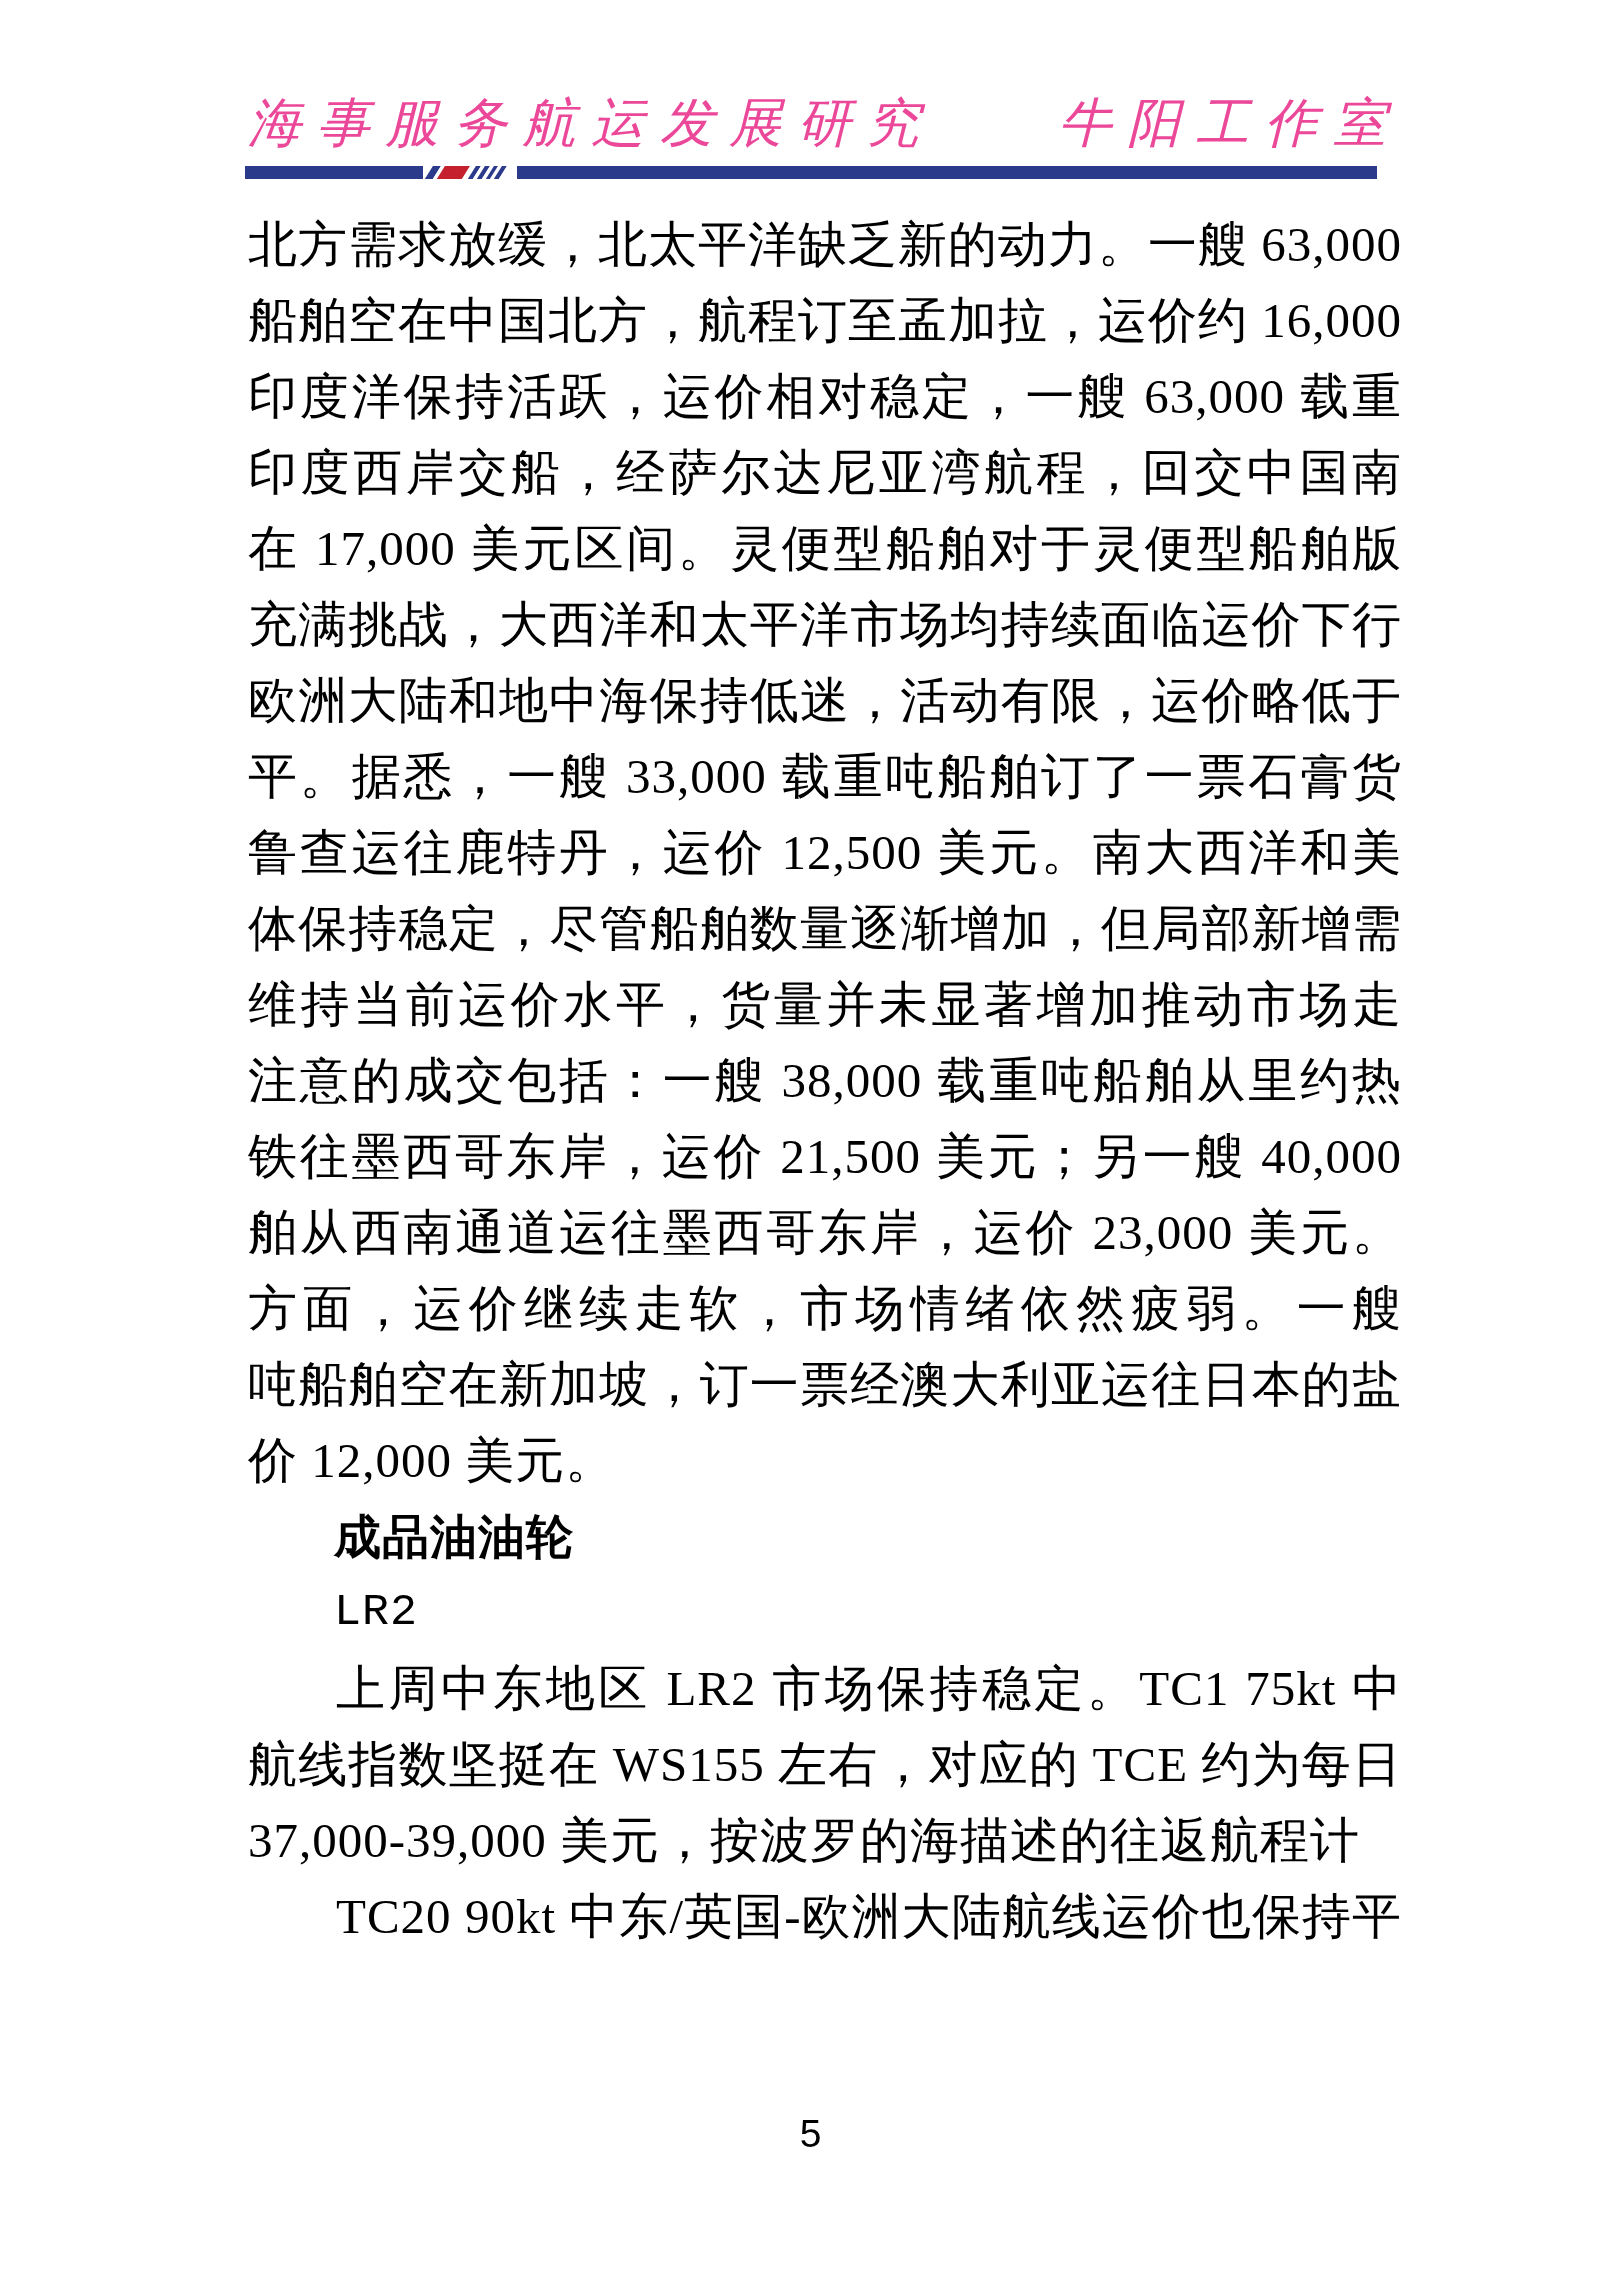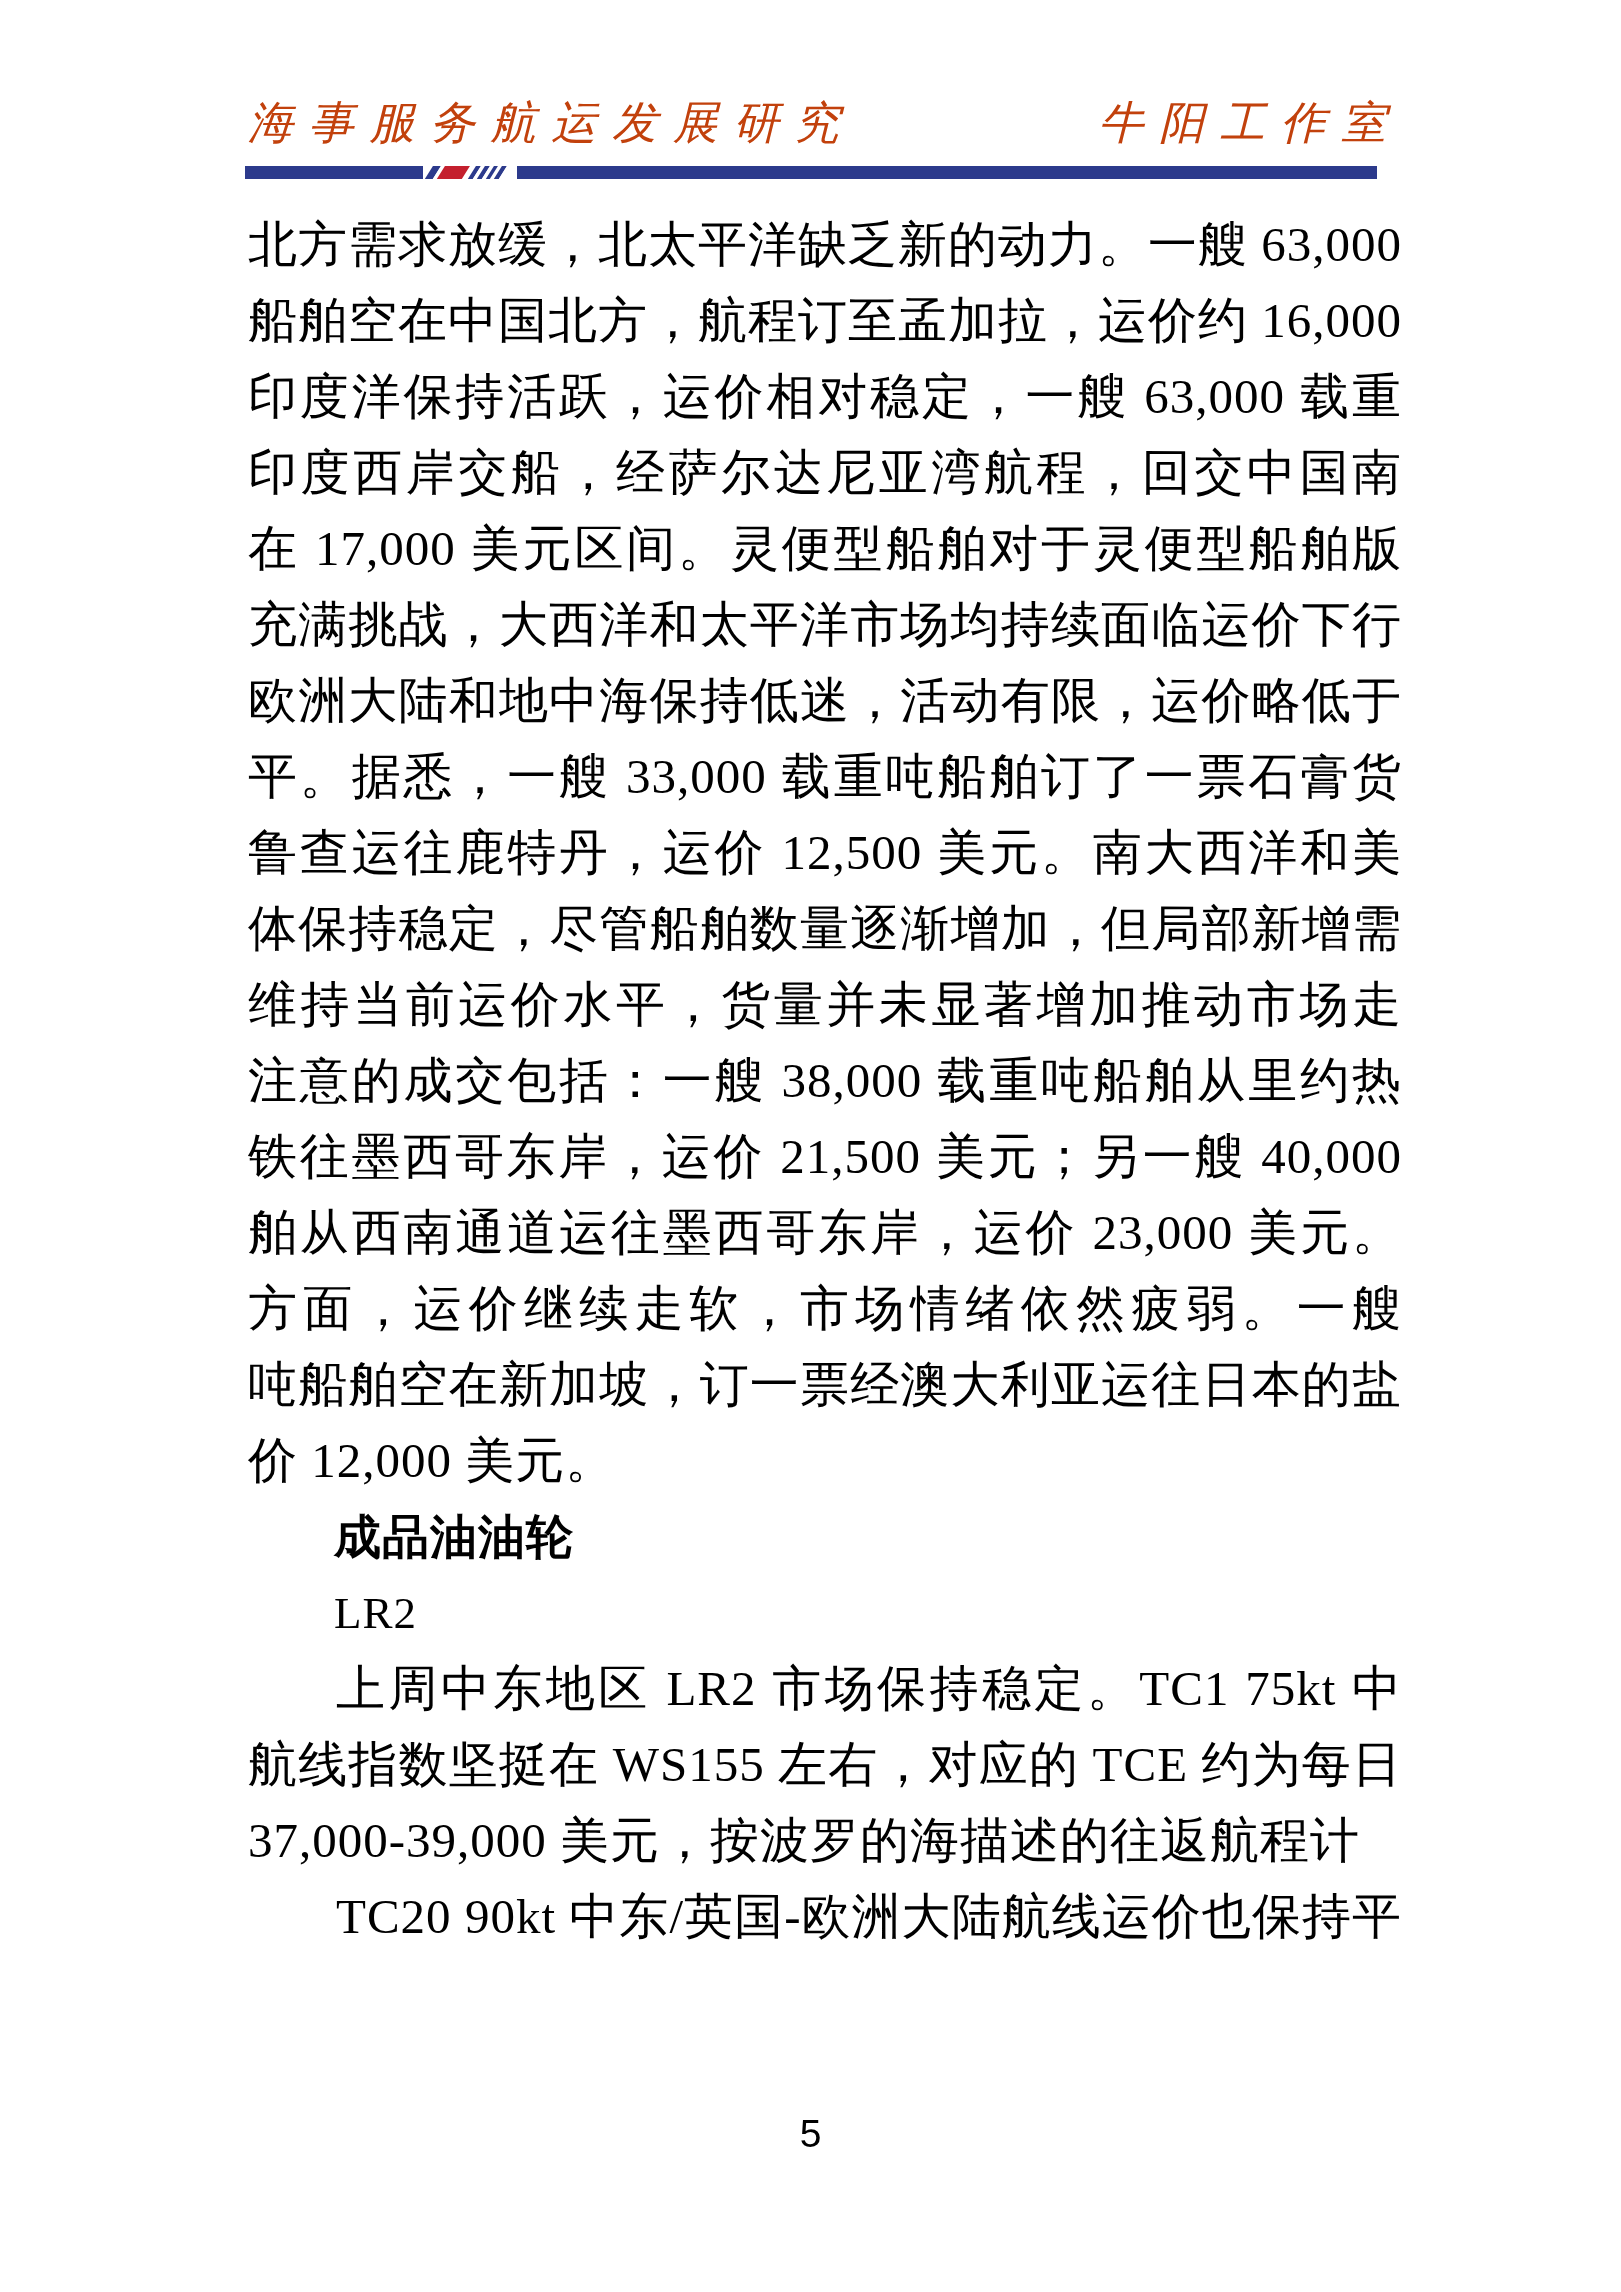--- a/index.html
+++ b/index.html
@@ -11,21 +11,21 @@
   .page{position:absolute;inset:0;}
 
   
   .masthead{
     position:absolute;left:248px;width:1154px;top:84px;height:73px;
     display:flex;justify-content:space-between;align-items:flex-end;
   }
   .masthead .title{
     font-family:"DejaVu Serif","Liberation Serif",serif;
     font-style:italic;font-weight:400;
-    font-size:45px;line-height:69px;letter-spacing:15.7px;color:#c2410c;
+    font-size:53px;line-height:69px;letter-spacing:15.7px;color:#ec4899;
     white-space:nowrap;
   }
   .rule{
     position:absolute;left:245px;top:166px;width:1132px;height:12.7px;
     background:#2c3a8c;
   }
   .deco{
     position:absolute;left:178px;top:0;height:12.7px;width:94px;
     background:#ffffff;display:flex;align-items:stretch;overflow:hidden;
   }
@@ -45,21 +45,21 @@
     overflow:hidden;white-space:normal;
   }
   .line.last{text-align:left;text-align-last:left;}
   .line.indent{text-indent:88px;}
   .line.heading{
     font-family:"Liberation Sans","DejaVu Sans",sans-serif;
     font-weight:700;font-size:47px;text-align:center;text-align-last:left;
     text-indent:86px;
   }
   .line.sub{
-    font-family:Liberation Serif, serif;
+    font-family:Liberation Mono, monospace;
     font-weight:400;font-size:45px;text-align:left;text-align-last:left;
     text-indent:86px;
   }
 
   
   .page-number{
     position:absolute;left:0;width:1621px;top:2096px;height:76px;
     line-height:76px;text-align:center;font-size:39px;
     font-family:"Liberation Sans","DejaVu Sans",sans-serif;color:#000;
   }

